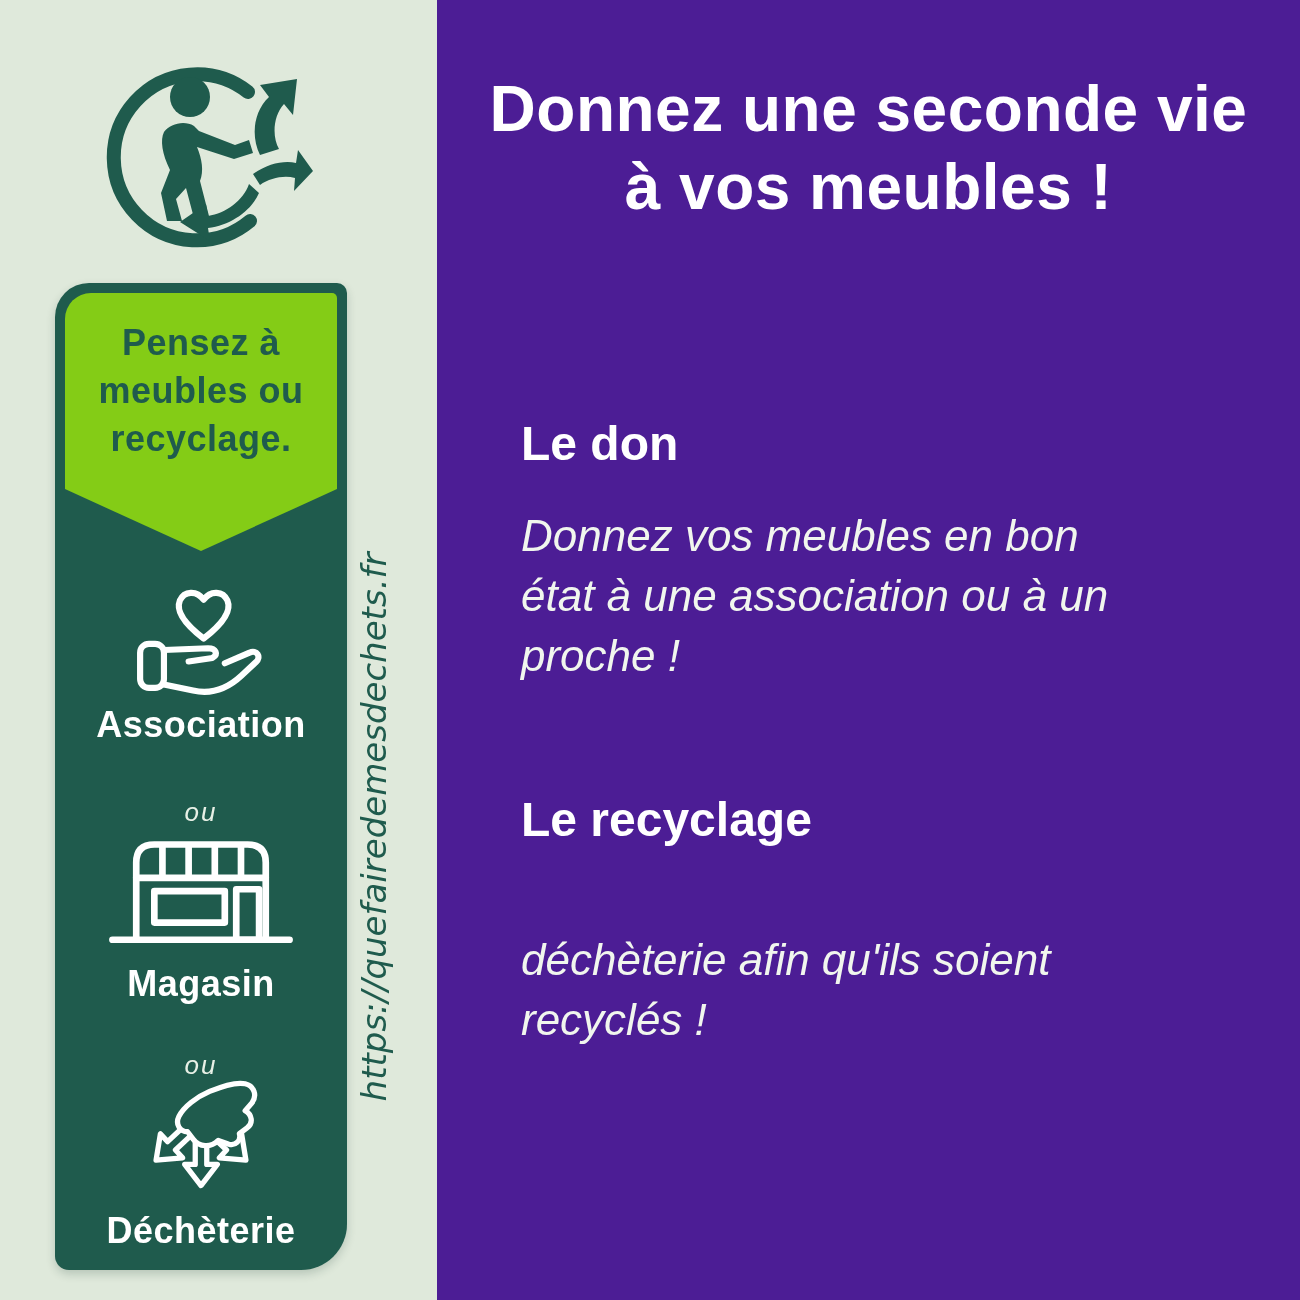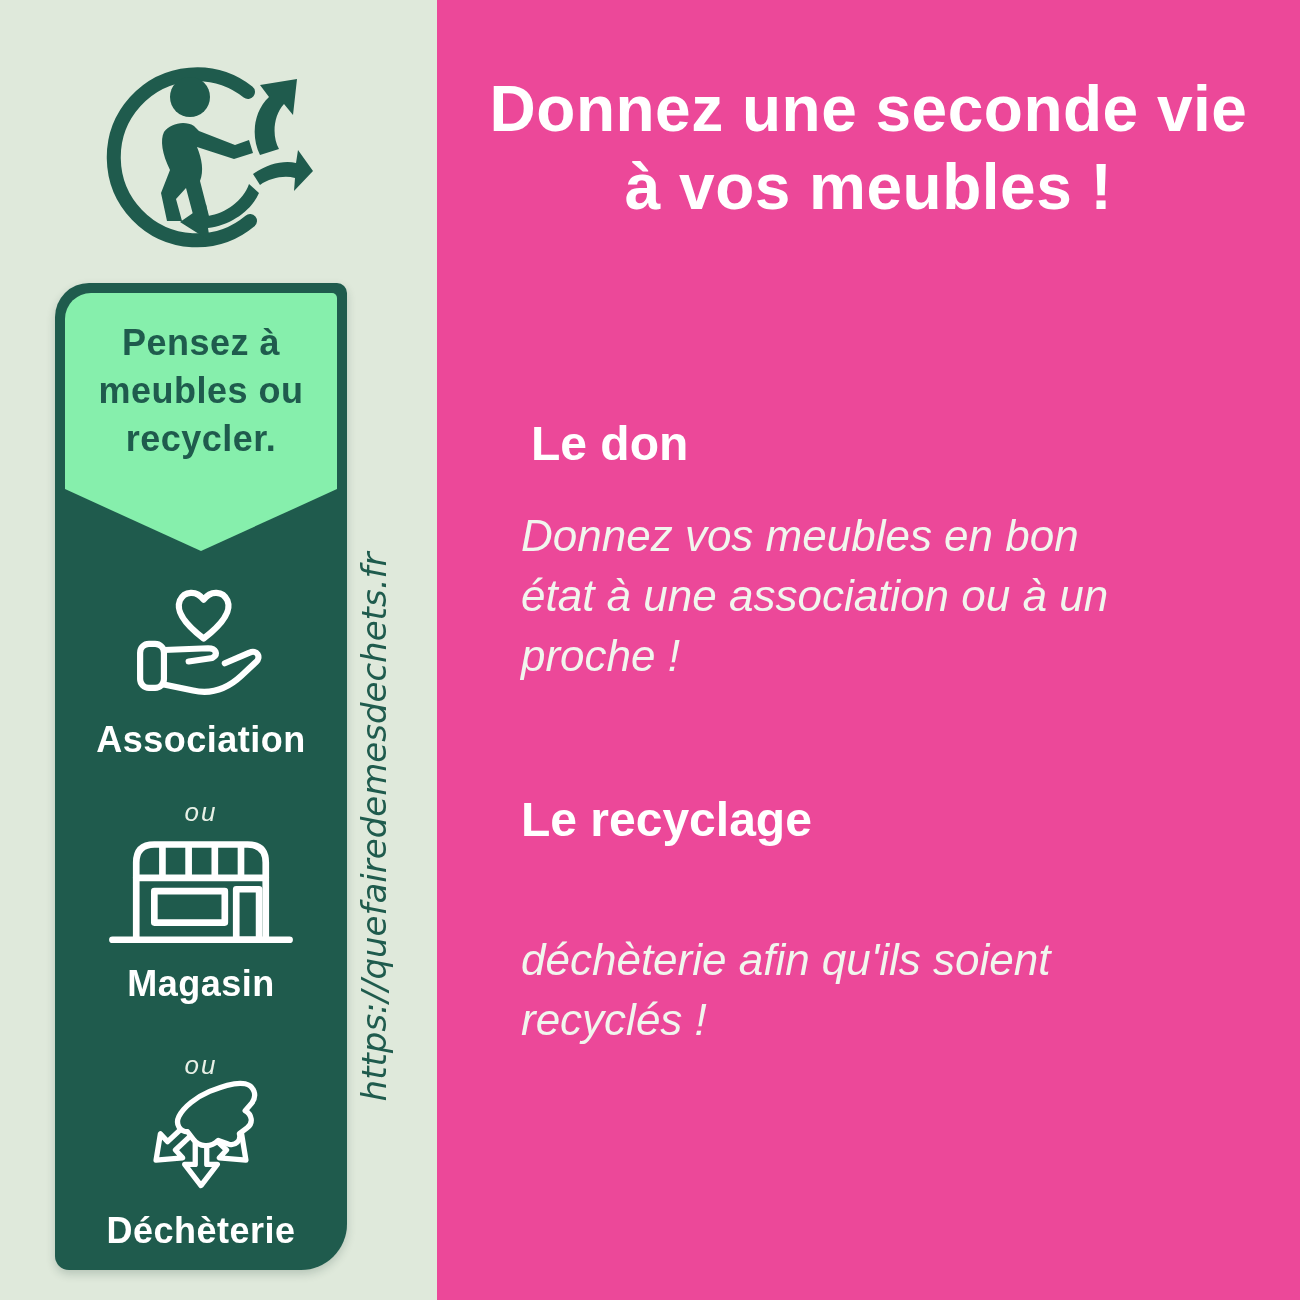--- a/index.html
+++ b/index.html
@@ -9,54 +9,54 @@
   
   .triman{position:absolute;left:100px;top:52px;}
 
   .banner{
     position:absolute;left:55px;top:283px;width:292px;height:987px;
     background:#1F5B4D;border-radius:34px 10px 46px 14px;
     box-shadow:0 4px 10px rgba(20,55,45,.20);
   }
   .pennant{
     position:absolute;left:10px;right:10px;top:10px;height:258px;
-    background:#86efac;border-radius:26px 5px 0 0;
+    background:#84cc16;border-radius:26px 5px 0 0;
     clip-path:polygon(0 0,100% 0,100% 76%,50% 100%,0 76%);
   }
   .tagline{padding-top:26px;text-align:center;color:#1F5B4D;font-weight:bold;
     font-size:36px;line-height:48px;letter-spacing:.5px;}
   .b-icon{position:absolute;left:50%;transform:translateX(-50%);}
   .i-heart{top:290px;}
   .i-store{top:547px;}
   .i-arrows{top:795px;}
   .b-label{position:absolute;left:0;right:0;text-align:center;color:#FFFFFF;
     font-weight:bold;font-size:36px;letter-spacing:.5px;}
-  .l-assoc{top:436px;}
+  .l-assoc{top:421px;}
   .l-magasin{top:680px;}
   .l-dech{top:927px;}
   .b-sep{position:absolute;left:0;right:0;text-align:center;color:#E8F0E6;
     font-style:italic;font-size:26px;letter-spacing:2px;margin-top:20px;}
   .s1{top:494px;}
   .s2{top:747px;}
 
   .site-url{
     position:absolute;left:374px;top:827px;height:0;width:0;
     color:#1F5B4D;font-family:"DejaVu Sans",sans-serif;font-style:italic;
     font-size:34px;white-space:nowrap;
   }
   .site-url span{
     display:inline-block;transform:translate(-50%,-50%) rotate(-90deg);
   }
 
   
-  .right-panel{position:absolute;left:437px;top:0;width:863px;height:1300px;background:#ec4899;}
+  .right-panel{position:absolute;left:437px;top:0;width:863px;height:1300px;background:#4c1d95;}
   .page-title{position:absolute;top:70px;left:0;right:0;text-align:center;
     color:#FFFFFF;font-weight:bold;font-size:64px;line-height:78px;letter-spacing:.5px;}
   .sec-head{position:absolute;left:84px;color:#FFFFFF;font-weight:bold;font-size:48px;}
-  .h-don{top:416px;margin-left:10px;}
+  .h-don{top:416px;}
   .h-rec{top:792px;}
   .sec-body{position:absolute;left:84px;right:40px;color:#F1F6EE;
     font-style:italic;font-size:44px;line-height:60px;}
   .p-don{top:506px;}
   .p-rec{top:930px;}
 </style>
 </head>
 <body>
 
 <div class="canvas">
@@ -76,21 +76,21 @@
                C131,173 151,159 159,141 Z"></path>
     </g>
   </svg>
 
   <div class="banner">
 
     <div class="pennant">
       <div class="tagline">
         <div>Pensez à</div>
         <div>meubles ou</div>
-        <div>recycler.</div>
+        <div>recyclage.</div>
       </div>
     </div>
 
     <svg class="b-icon i-heart" width="150" height="124" viewBox="0 0 170 140" aria-hidden="true">
       <g fill="none" stroke="#FFFFFF" stroke-width="7" stroke-linecap="round" stroke-linejoin="round">
         <path d="M88,74 C66,57 56,43 61,31 C66,20 80,19 88,30 C96,19 110,20 115,31 C120,43 110,57 88,74 Z"></path>
         <rect x="16" y="80" width="27" height="50" rx="10"></rect>
         <path d="M43,87 L93,85 C102,85 105,92 98,96 L71,100"></path>
         <path d="M43,126 L76,133 C98,138 116,130 131,116 L147,101 C154,95 148,86 140,90 L112,102"></path>
       </g>

